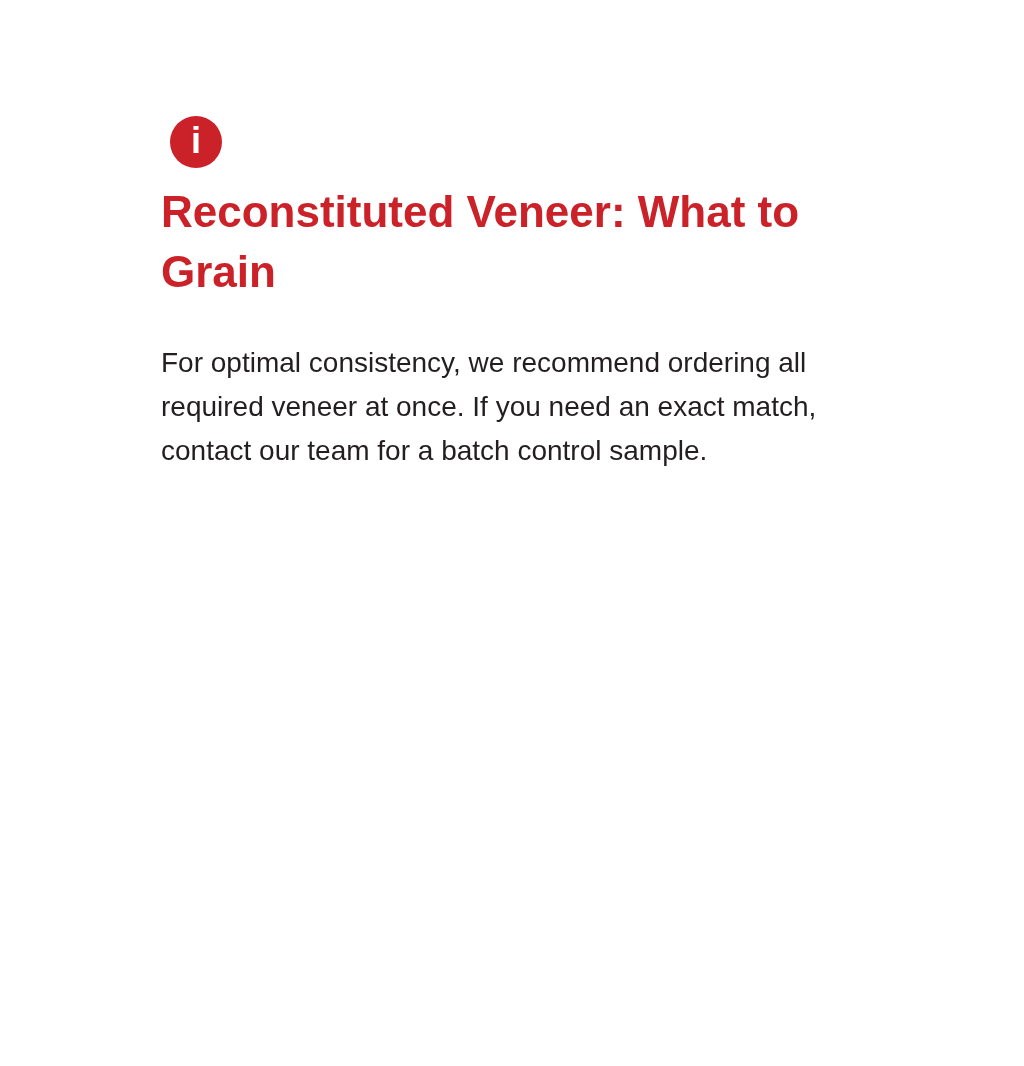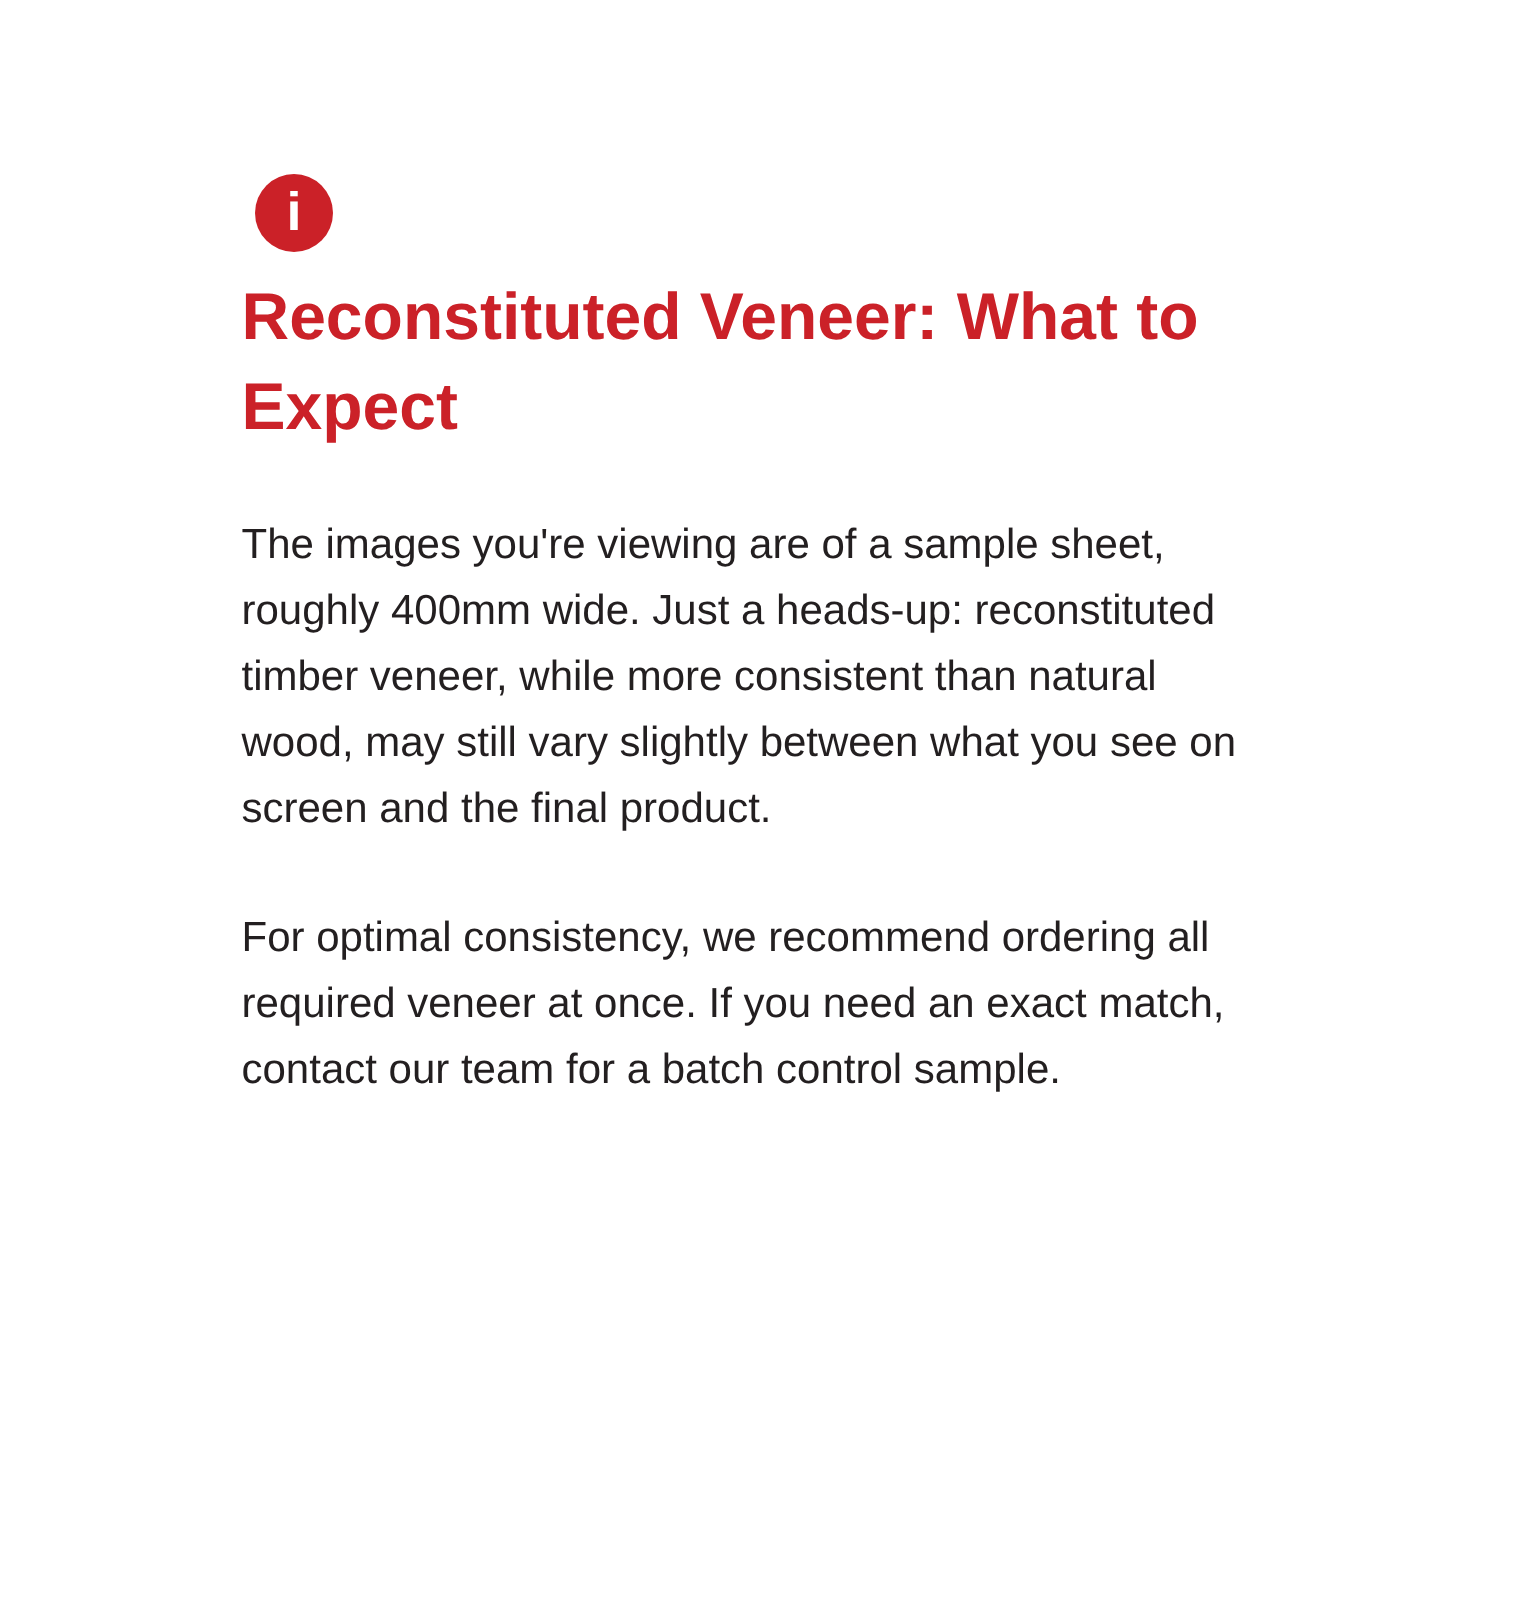--- a/index.html
+++ b/index.html
@@ -61,20 +61,19 @@
 </style>
 </head>
 <body>
 
 <div class="content">
   <div class="info-icon">
     <span class="info-glyph">i</span>
   </div>
 
   <div class="text-col">
-    <h1 class="section-title">Reconstituted Veneer: What to Expect</h1>
+    <h1 class="section-title">Reconstituted Veneer: What to Grain</h1>
 
-    <p class="body-text">The images you're viewing are of a sample sheet, roughly 400mm wide. Just a heads-up: reconstituted timber veneer, while more consistent than natural wood, may still vary slightly between what you see on screen and the final product.</p>
 
 
     <p class="body-text">For optimal consistency, we recommend ordering all required veneer at once. If you need an exact match, contact our team for a batch control sample.</p>
   </div>
 </div>
 
 </body></html>

